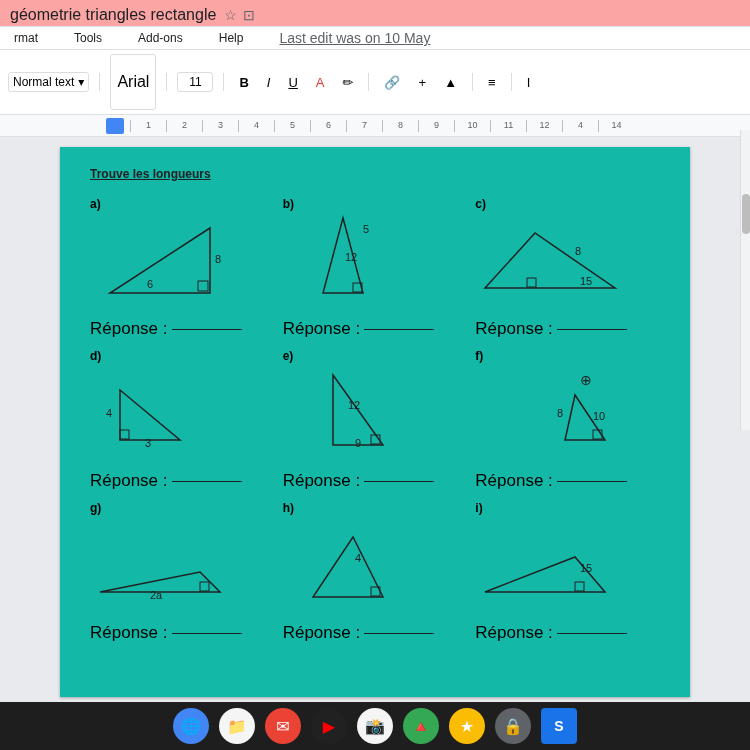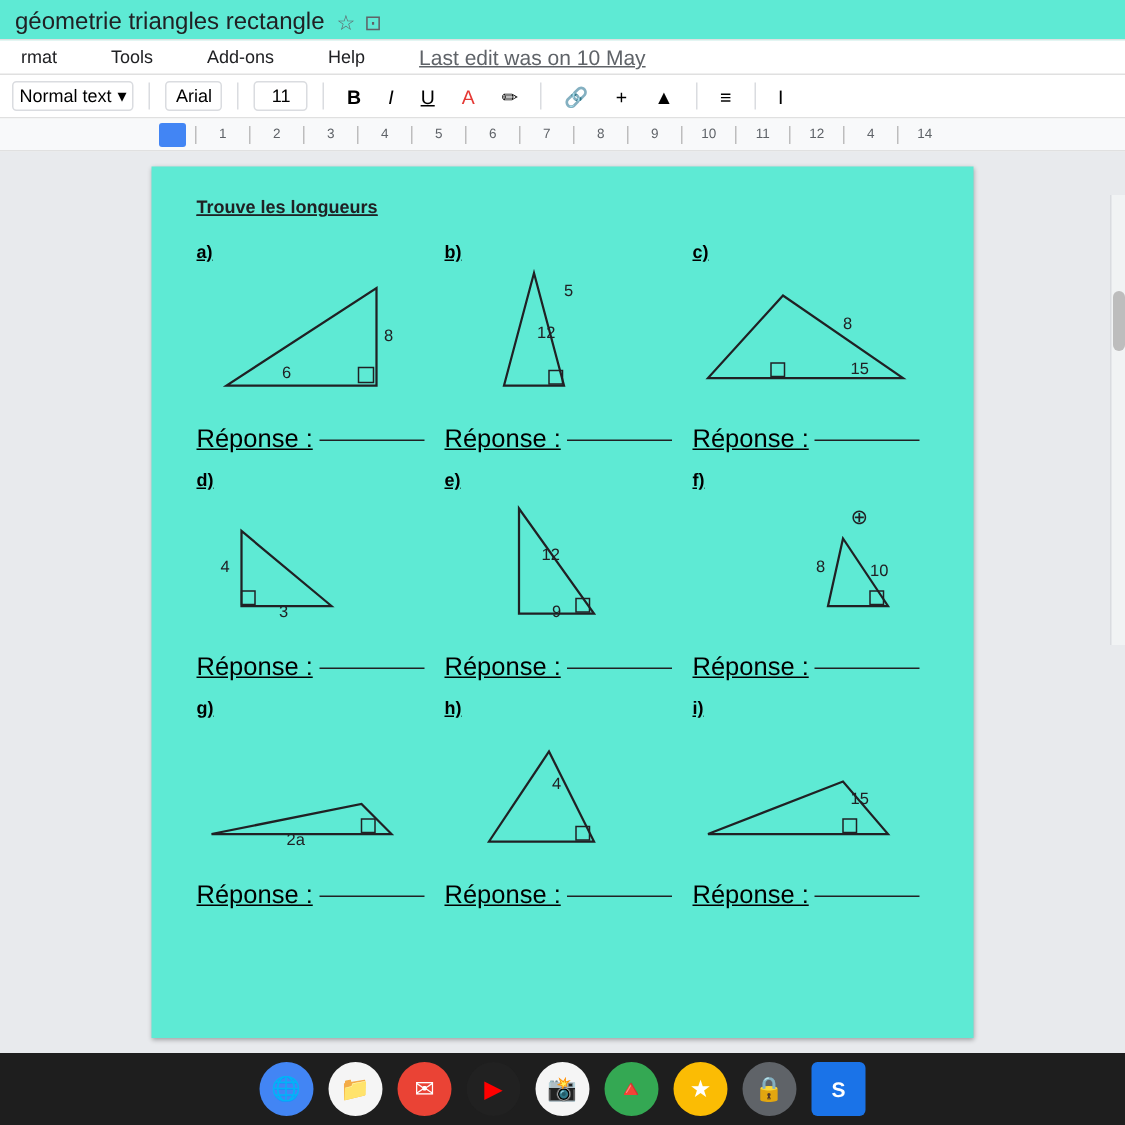--- a/index.html
+++ b/index.html
@@ -43,21 +43,21 @@
       left: 0;
       width: 750px;
       height: 702px;
       background: #fff;
       display: flex;
       flex-direction: column;
     }
 
     
     .title-bar {
-      background: #5eead4;
+      background: #fca5a5;
       padding: 6px 10px 2px 10px;
       display: flex;
       align-items: center;
       gap: 8px;
       border-bottom: 1px solid #e0e0e0;
     }
     .doc-title {
       font-size: 16px;
       color: #202124;
       font-family: Arial, sans-serif;
@@ -110,22 +110,22 @@
       padding: 2px 4px;
       font-size: 12px;
       background: #fff;
       display: flex;
       align-items: center;
       gap: 4px;
     }
     .font-select {
       border: 1px solid #dadce0;
       border-radius: 3px;
-      padding: 2px 6px;
-      font-size: 12px;
+      padding: 18px 6px;
+      font-size: 16px;
       background: #fff;
     }
     .font-size-select {
       border: 1px solid #dadce0;
       border-radius: 3px;
       padding: 2px 4px;
       font-size: 12px;
       width: 36px;
       background: #fff;
       text-align: center;
@@ -180,27 +180,26 @@
     
     .doc-body {
       background: #e8eaed;
       flex: 1;
       overflow: hidden;
       display: flex;
       justify-content: center;
       padding: 10px 0;
     }
     .doc-page {
-      background: #5eead4;
-      width: 548px;
+      background: #14b8a6;
+      width: 630px;
       min-height: 550px;
       box-shadow: 0 1px 3px rgba(0,0,0,0.3);
       padding: 20px 30px;
       position: relative;
-      text-decoration: underline;
     }
 
     .problems-grid {
       display: grid;
       grid-template-columns: 1fr 1fr 1fr;
       gap: 10px 8px;
     }
 
     .problem {
       display: flex;

